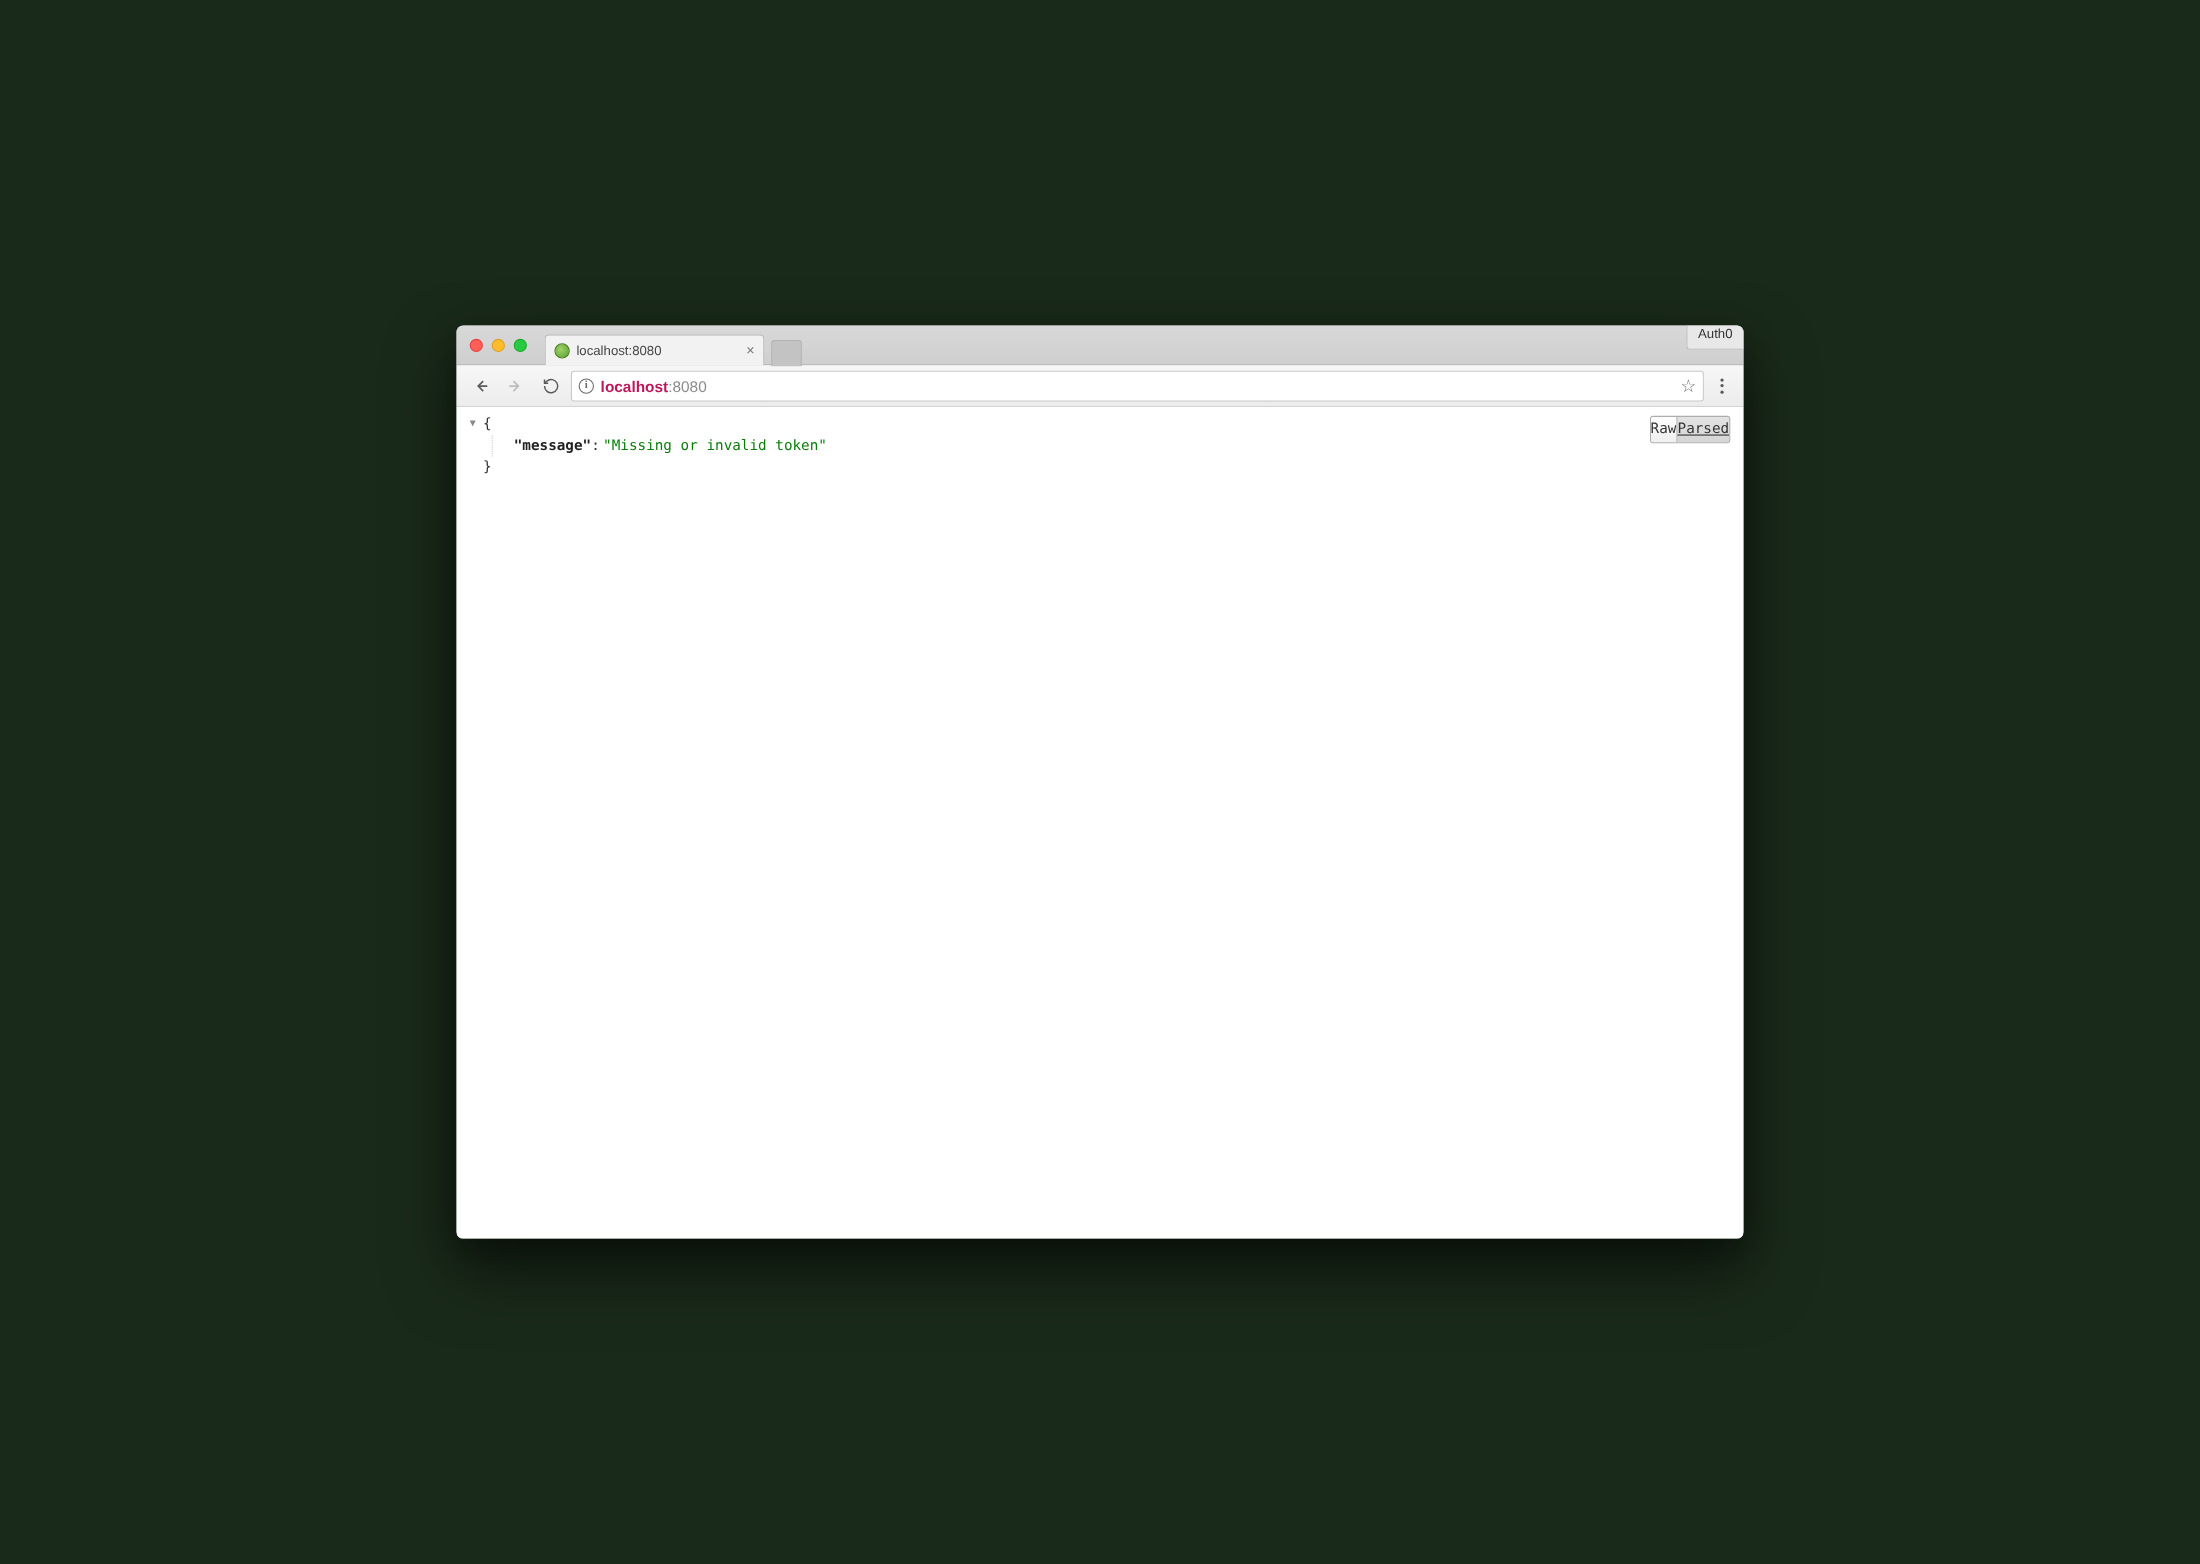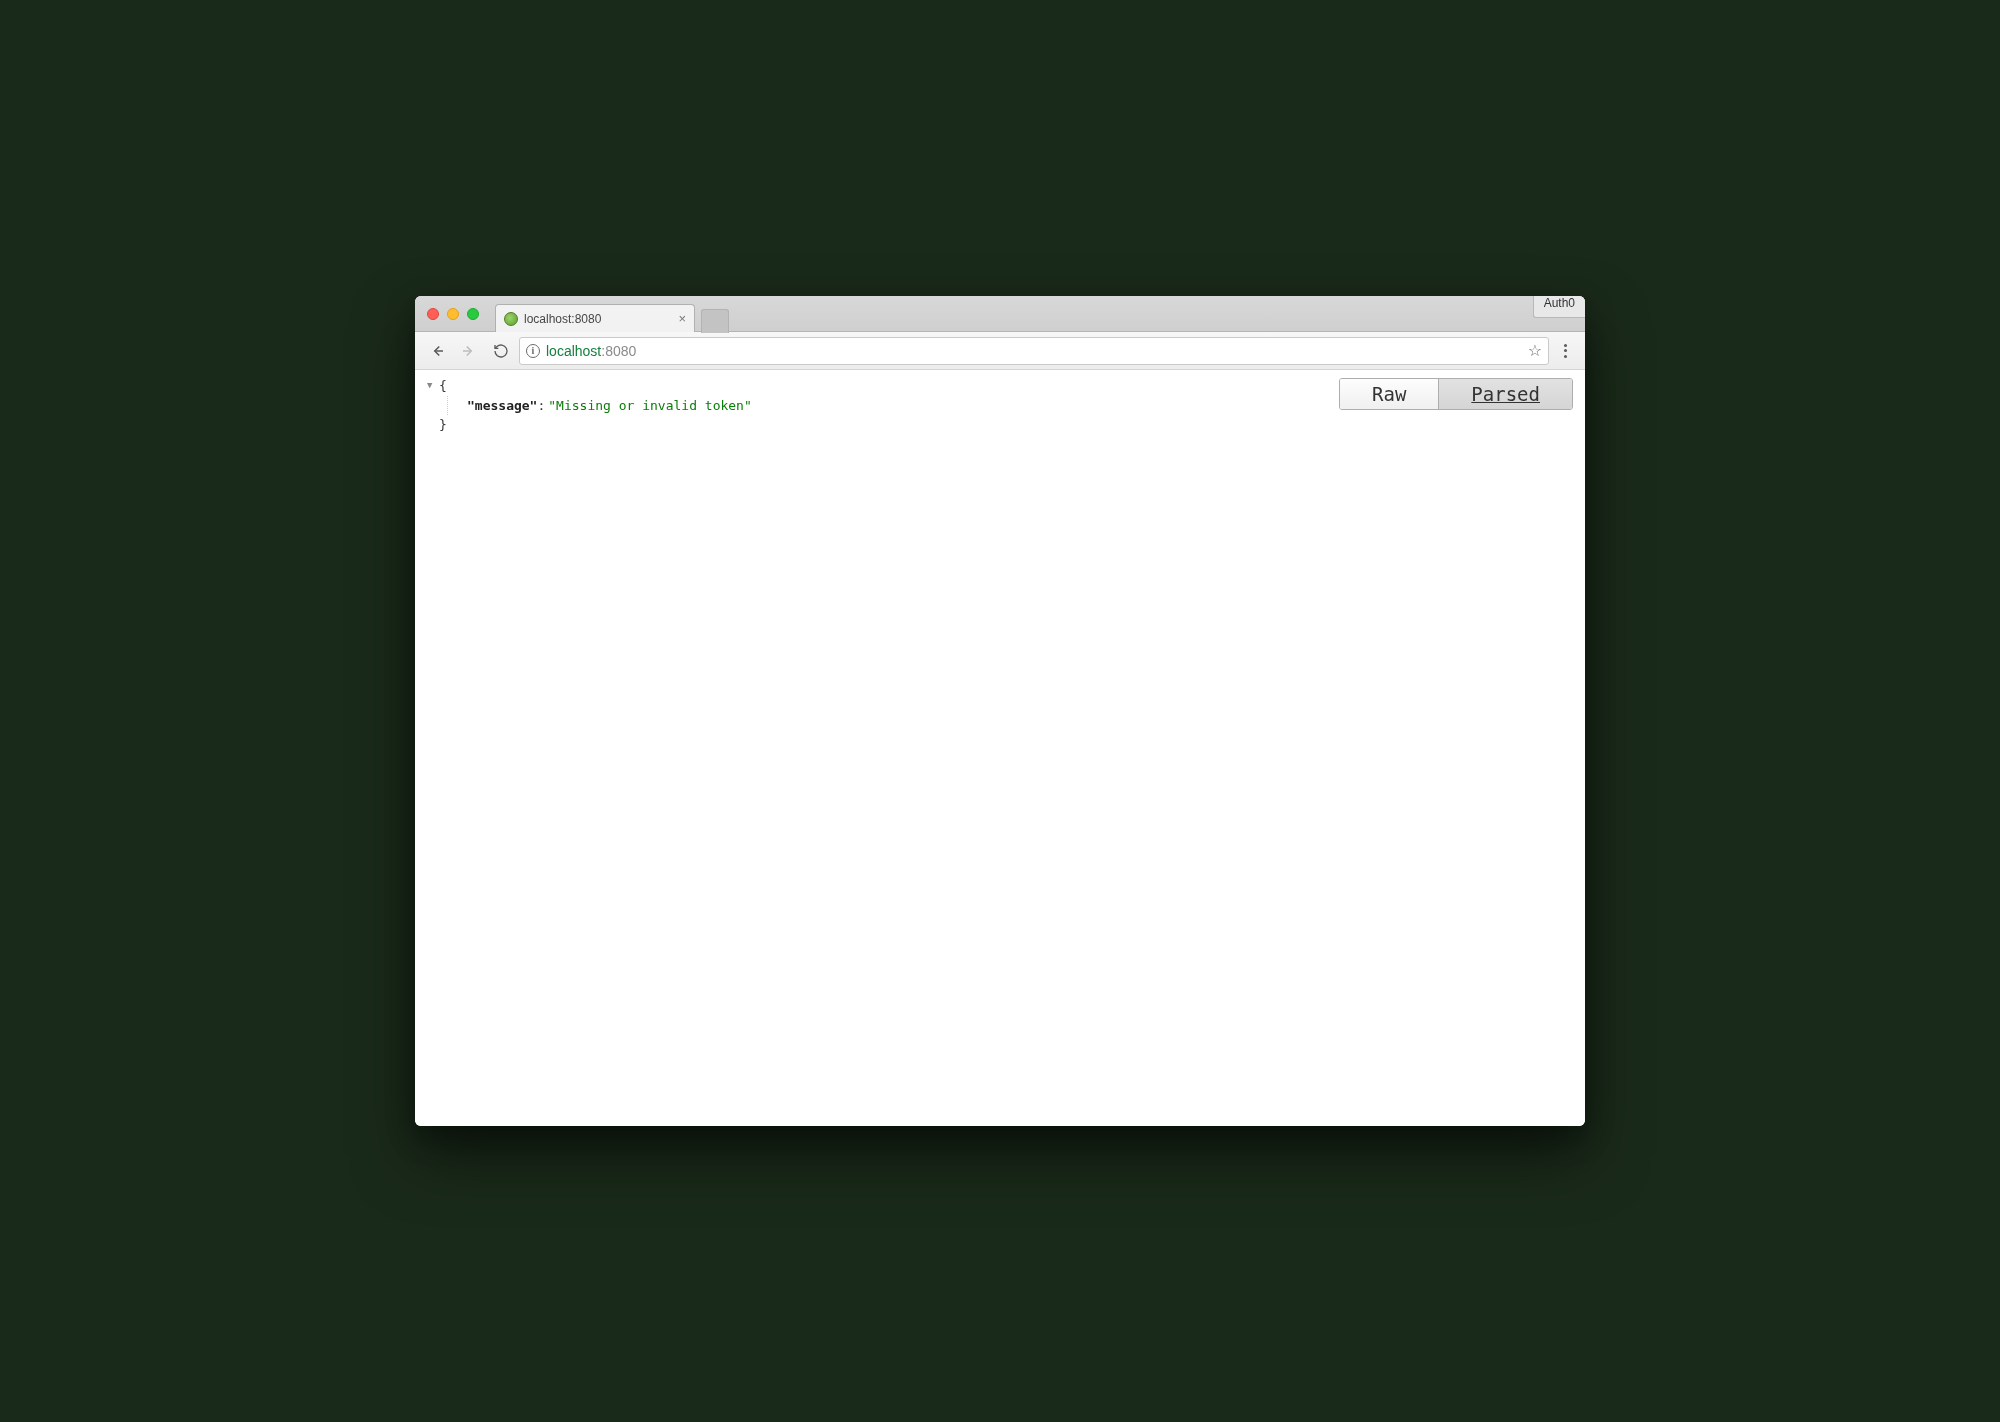--- a/index.html
+++ b/index.html
@@ -139,21 +139,21 @@
       display: flex;
       align-items: center;
       justify-content: center;
       font-size: 10px;
       font-weight: bold;
       color: #6b6b6b;
       font-family: Georgia, serif;
       flex-shrink: 0;
     }
     .url-text { flex: 1; color: #333; }
-    .url-host { color: #15803d; }
+    .url-host { color: #be185d; font-weight: bold; }
     .url-port { color: #8a8a8a; }
     .star-icon { color: #6b6b6b; font-size: 16px; }
     .menu-dots {
       width: 24px;
       color: #5a5a5a;
       display: flex;
       flex-direction: column;
       align-items: center;
       gap: 2.5px;
       padding: 6px 0;
@@ -171,22 +171,22 @@
     .view-toggle {
       position: absolute;
       top: 8px;
       right: 12px;
       display: flex;
       border: 1px solid #adadad;
       border-radius: 3px;
       overflow: hidden;
     }
     .view-btn {
-      padding: 4px 32px;
-      font-size: 19px;
+      padding: 4px 0;
+      font-size: 13px;
       background: linear-gradient(#fdfdfd, #f0f0f0);
       color: #333;
       border: none;
       font-family: inherit;
     }
     .view-btn + .view-btn { border-left: 1px solid #adadad; }
     .view-btn.active { background: linear-gradient(#e2e2e2, #d5d5d5); text-decoration: underline; }
     .json-tree { padding-left: 4px; }
     .json-line { display: flex; align-items: center; }
     .disclosure {

